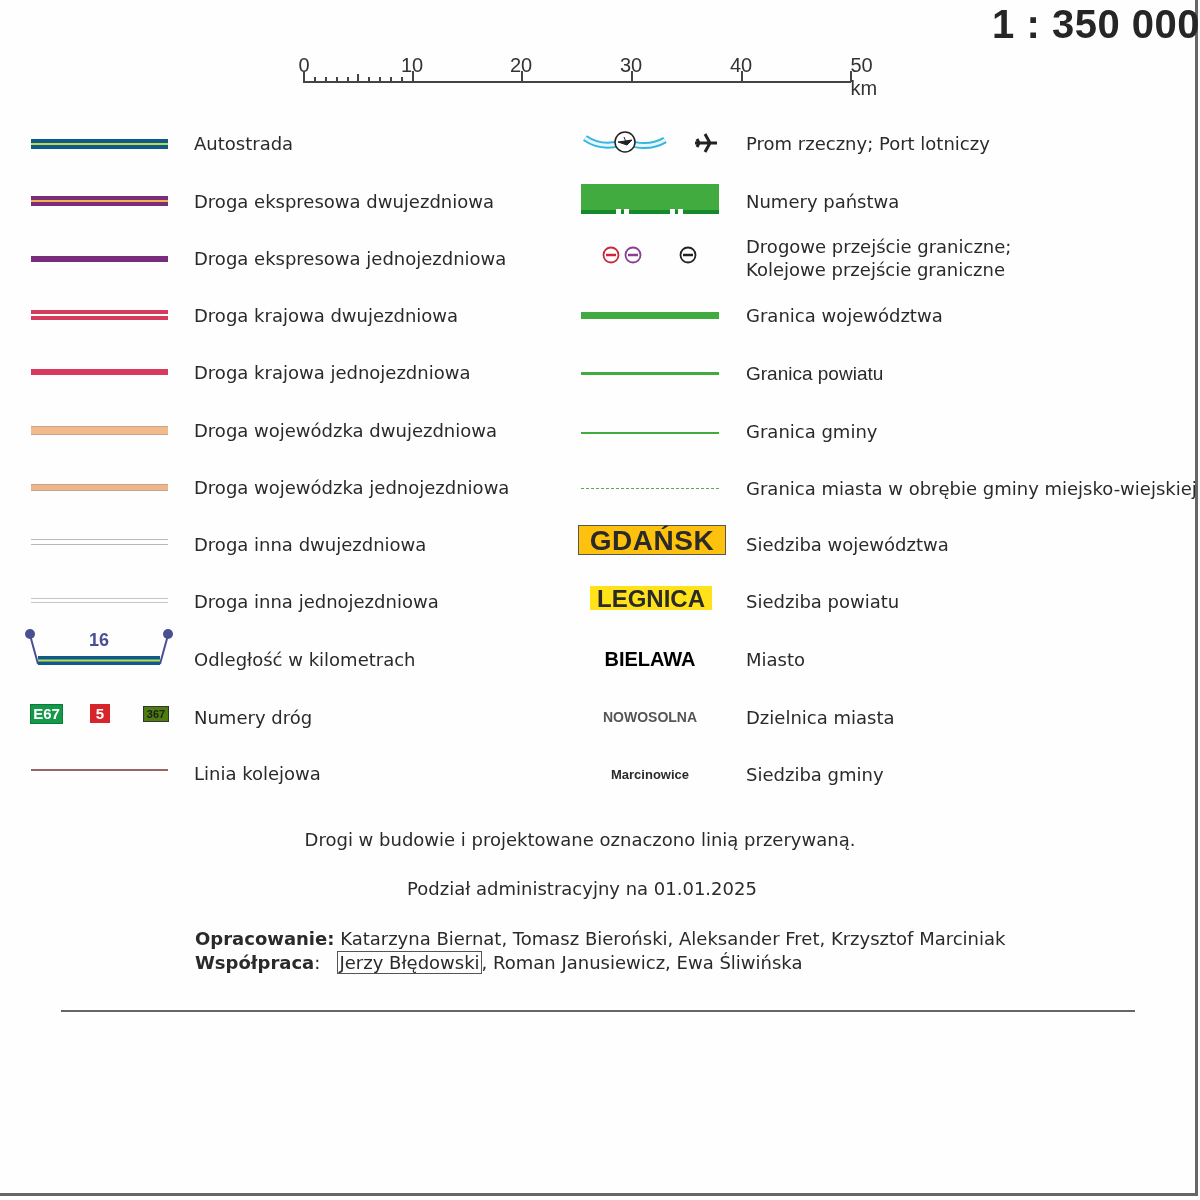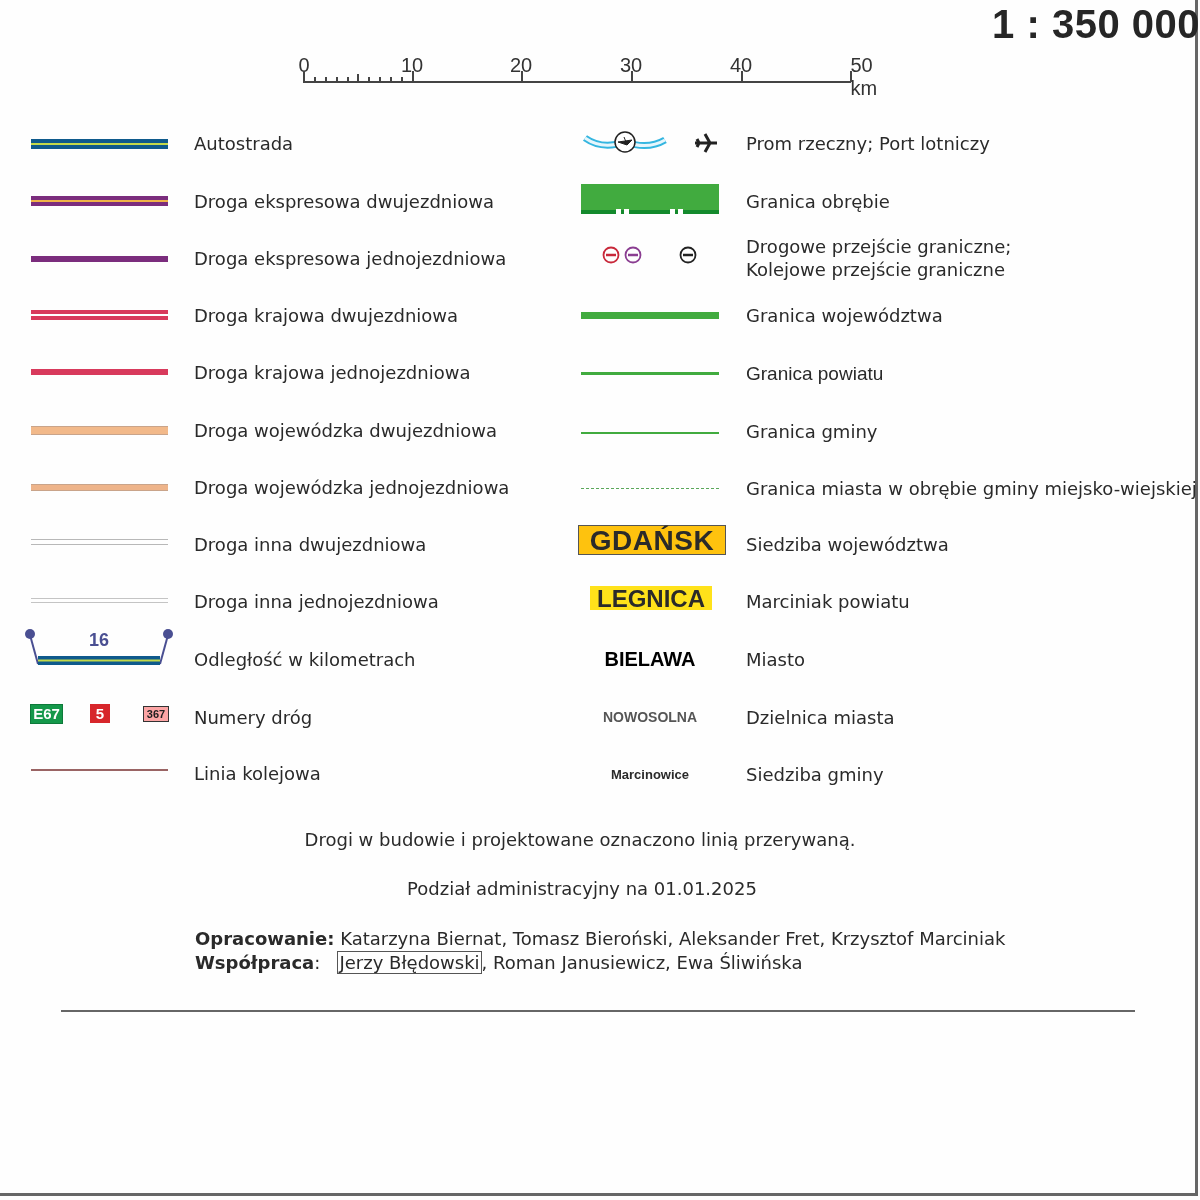--- a/index.html
+++ b/index.html
@@ -121,21 +121,21 @@
     <rect x="16" y="30" width="122" height="9" fill="#0f5a8c"></rect>
     <rect x="16" y="33.5" width="122" height="2" fill="#c3d94a"></rect>
   </svg>
   <span class="badge" style="left:80px;top:630px;width:38px;font-size:18px;color:#4a4f92">16</span>
   <span class="label" style="left:194px;top:649px">Odległość w kilometrach</span>
 </div>
 
 <div>
   <span class="badge" style="left:30px;top:704px;width:31px;height:18px;line-height:18px;font-size:15px;background:#14984a;color:#fff;border:1px solid #0d7a3a">E67</span>
   <span class="badge" style="left:90px;top:704px;width:20px;height:19px;line-height:19px;font-size:15px;background:#d7262b;color:#fff">5</span>
-  <span class="badge" style="left:143px;top:706px;width:24px;height:14px;line-height:14px;font-size:11px;background:#fca5a5;color:#1e1e1e;border:1px solid #333">367</span>
+  <span class="badge" style="left:143px;top:706px;width:24px;height:14px;line-height:14px;font-size:11px;background:#4d7c0f;color:#1e1e1e;border:1px solid #333">367</span>
   <span class="label" style="left:194px;top:707px">Numery dróg</span>
 </div>
 
 <div>
   <div class="line" style="top:769px;height:2px;background:#9a6464"></div>
   <span class="label" style="left:194px;top:763px">Linia kolejowa</span>
 </div>
 
 <div>
   <svg class="sym" style="left:580px;top:128px" width="92" height="32">
@@ -150,21 +150,21 @@
   <span class="label" style="left:746px;top:133px">Prom rzeczny; Port lotniczy</span>
 </div>
 
 <div>
   <div class="rline" style="top:184px;height:26px;background:#41ab3f"></div>
   <div class="rline" style="top:210px;height:4px;background:#148a2d"></div>
   <div style="position:absolute;left:616px;top:209px;width:5px;height:5px;background:#fff"></div>
   <div style="position:absolute;left:624px;top:209px;width:5px;height:5px;background:#fff"></div>
   <div style="position:absolute;left:670px;top:209px;width:5px;height:5px;background:#fff"></div>
   <div style="position:absolute;left:678px;top:209px;width:5px;height:5px;background:#fff"></div>
-  <span class="label" style="left:746px;top:191px">Granica obrębie</span>
+  <span class="label" style="left:746px;top:191px">Numery państwa</span>
 </div>
 
 <div>
   <svg class="sym" style="left:601px;top:245px" width="44" height="20">
     <circle cx="10" cy="10" r="7.5" fill="none" stroke="#c8283a" stroke-width="1.8"></circle>
     <line x1="5" y1="10" x2="15" y2="10" stroke="#c8283a" stroke-width="2.5"></line>
     <circle cx="32" cy="10" r="7.5" fill="none" stroke="#8a3d91" stroke-width="1.8"></circle>
     <line x1="27" y1="10" x2="37" y2="10" stroke="#8a3d91" stroke-width="2.5"></line>
   </svg>
   <svg class="sym" style="left:678px;top:245px" width="20" height="20">
@@ -195,21 +195,21 @@
   <span class="label" style="left:746px;top:478px">Granica miasta w obrębie gminy miejsko-wiejskiej</span>
 </div>
 
 <div>
   <span class="badge" style="left:578px;top:525px;width:146px;height:28px;line-height:29px;font-size:28px;background:#fec20e;color:#2a2a2a;border:1px solid #555;letter-spacing:0.5px">GDAŃSK</span>
   <span class="label" style="left:746px;top:534px">Siedziba województwa</span>
 </div>
 
 <div>
   <span class="badge" style="left:590px;top:586px;width:122px;height:24px;line-height:26px;font-size:24px;background:#ffe21a;color:#2a2a2a">LEGNICA</span>
-  <span class="label" style="left:746px;top:591px">Marciniak powiatu</span>
+  <span class="label" style="left:746px;top:591px">Siedziba powiatu</span>
 </div>
 
 <div>
   <span class="badge" style="left:575px;top:648px;width:150px;font-size:20px;color:#000000">BIELAWA</span>
   <span class="label" style="left:746px;top:649px">Miasto</span>
 </div>
 
 <div>
   <span class="badge" style="left:575px;top:709px;width:150px;font-size:14px;font-weight:bold;color:#555">NOWOSOLNA</span>
   <span class="label" style="left:746px;top:707px">Dzielnica miasta</span>

